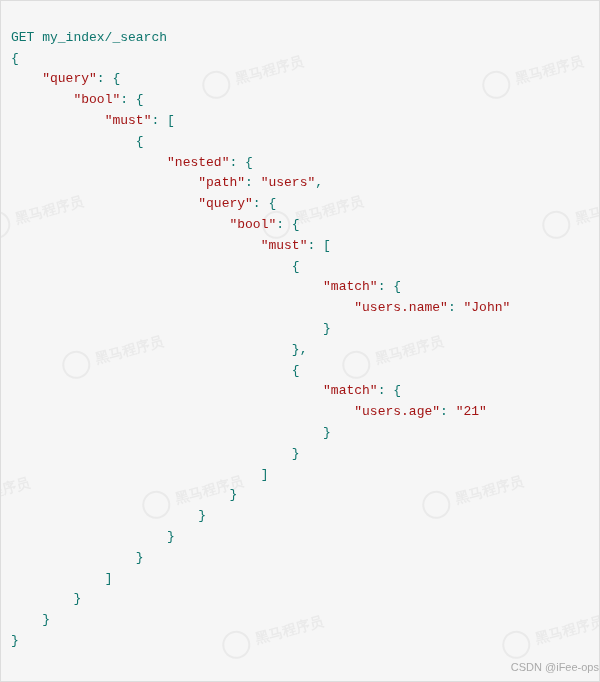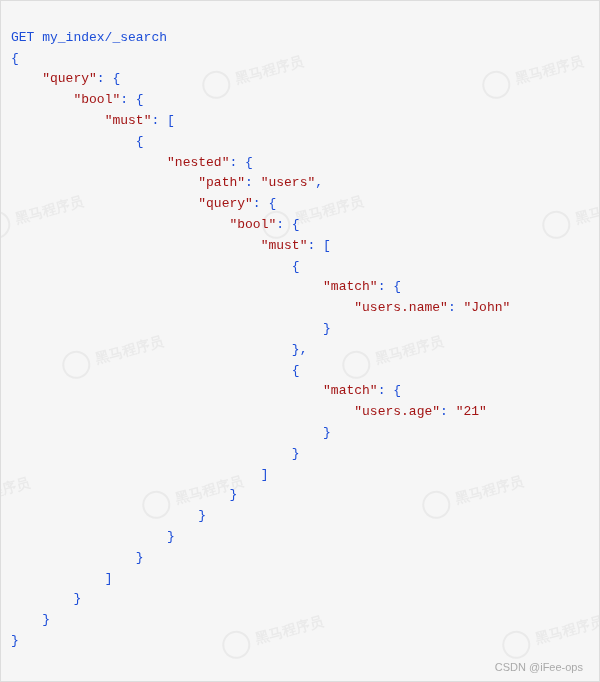--- a/index.html
+++ b/index.html
@@ -25,21 +25,21 @@
       position: relative;
       z-index: 2;
     }
     .key {
       color: #a31515;
     }
     .str {
       color: #a31515;
     }
     .plain {
-      color: #1d4ed8;
+      color: #0f766e;
     }
     .watermark {
       position: absolute;
       color: rgba(100, 100, 100, 0.08);
       font-size: 14px;
       font-weight: bold;
       display: flex;
       align-items: center;
       transform: rotate(-15deg);
       white-space: nowrap;
@@ -53,21 +53,21 @@
       border-radius: 50%;
       margin-right: 6px;
       display: inline-flex;
       align-items: center;
       justify-content: center;
       font-size: 9px;
     }
     .footer {
       position: absolute;
       bottom: 4px;
-      right: 16px;
+      right: 0;
       font-size: 11px;
       color: #aaa;
       font-family: Arial, sans-serif;
       z-index: 3;
     }
   </style>
 </head>
 <body>
 
 <div class="watermark" style="top:60px; left:200px;">

